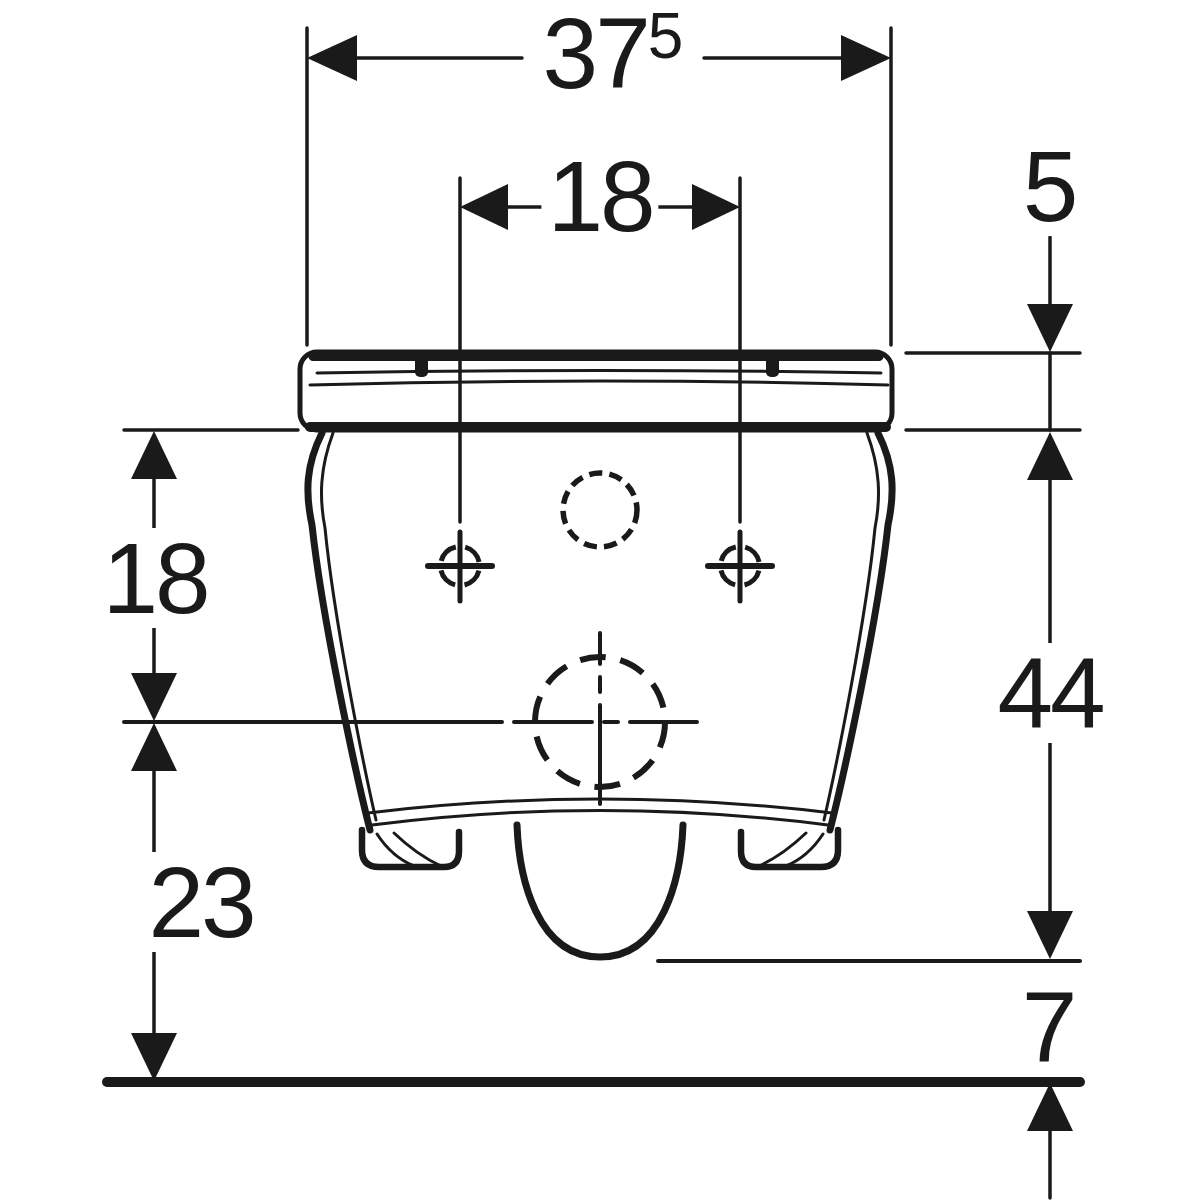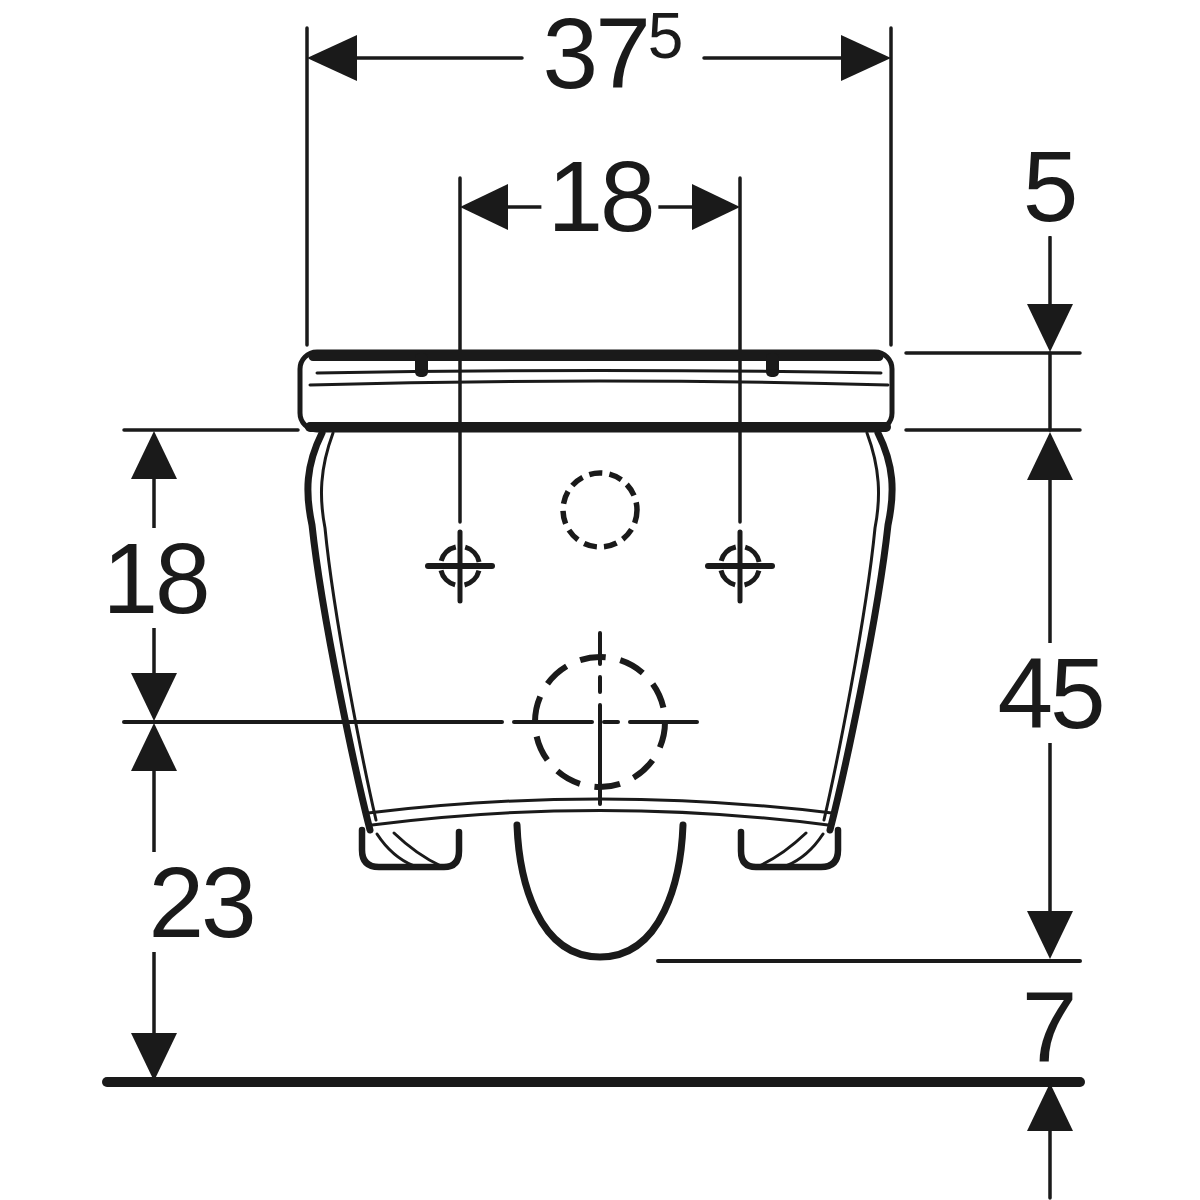--- a/index.html
+++ b/index.html
@@ -115,20 +115,20 @@
 
   <div class="dim-label" style="left:155px;top:578px;">
     <span>18</span>
   </div>
 
   <div class="dim-label" style="left:153px;top:902px;margin-left:48px;">
     <span>23</span>
   </div>
 
   <div class="dim-label" style="left:1050px;top:693px;">
-    <span>45</span>
+    <span>44</span>
   </div>
 
   <div class="dim-label" style="left:1048px;top:1027px;">
     <span>7</span>
   </div>
 
 </div>
 
 </body></html>

